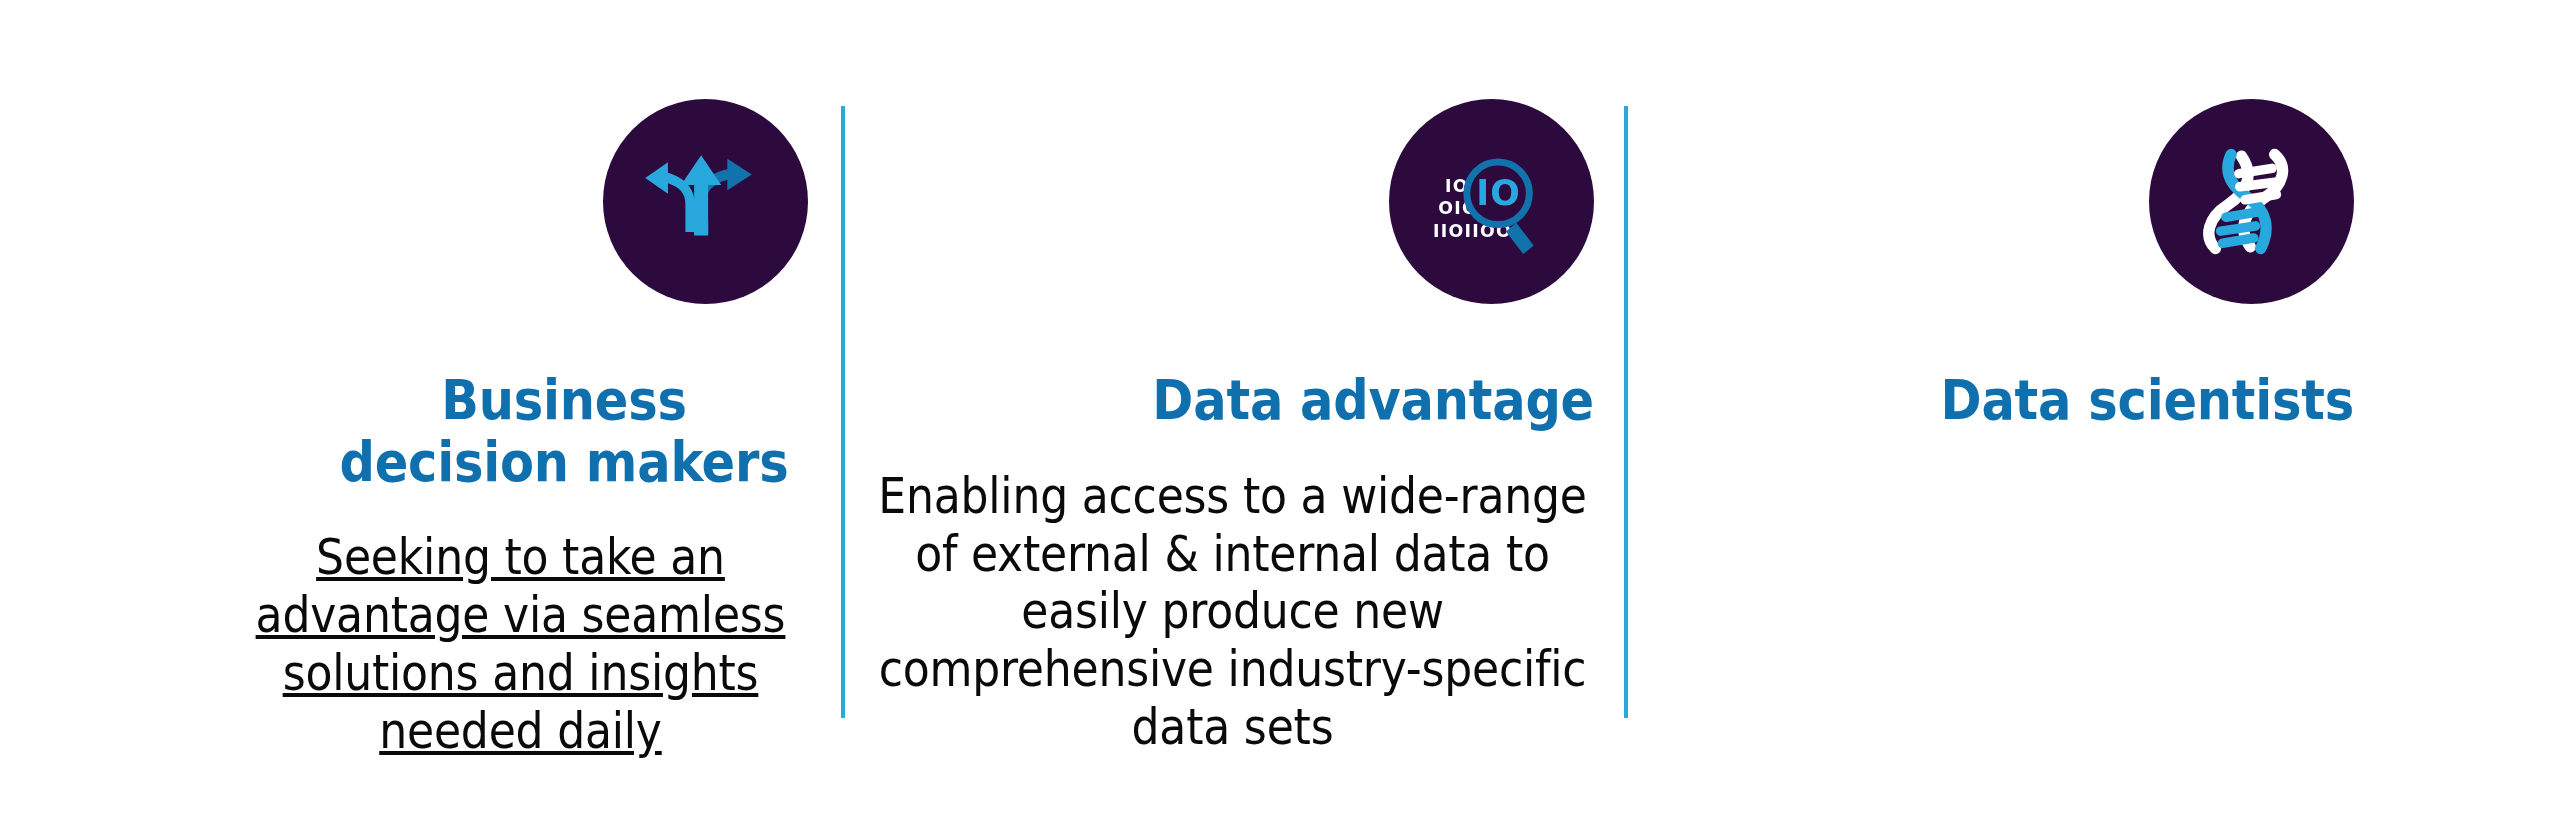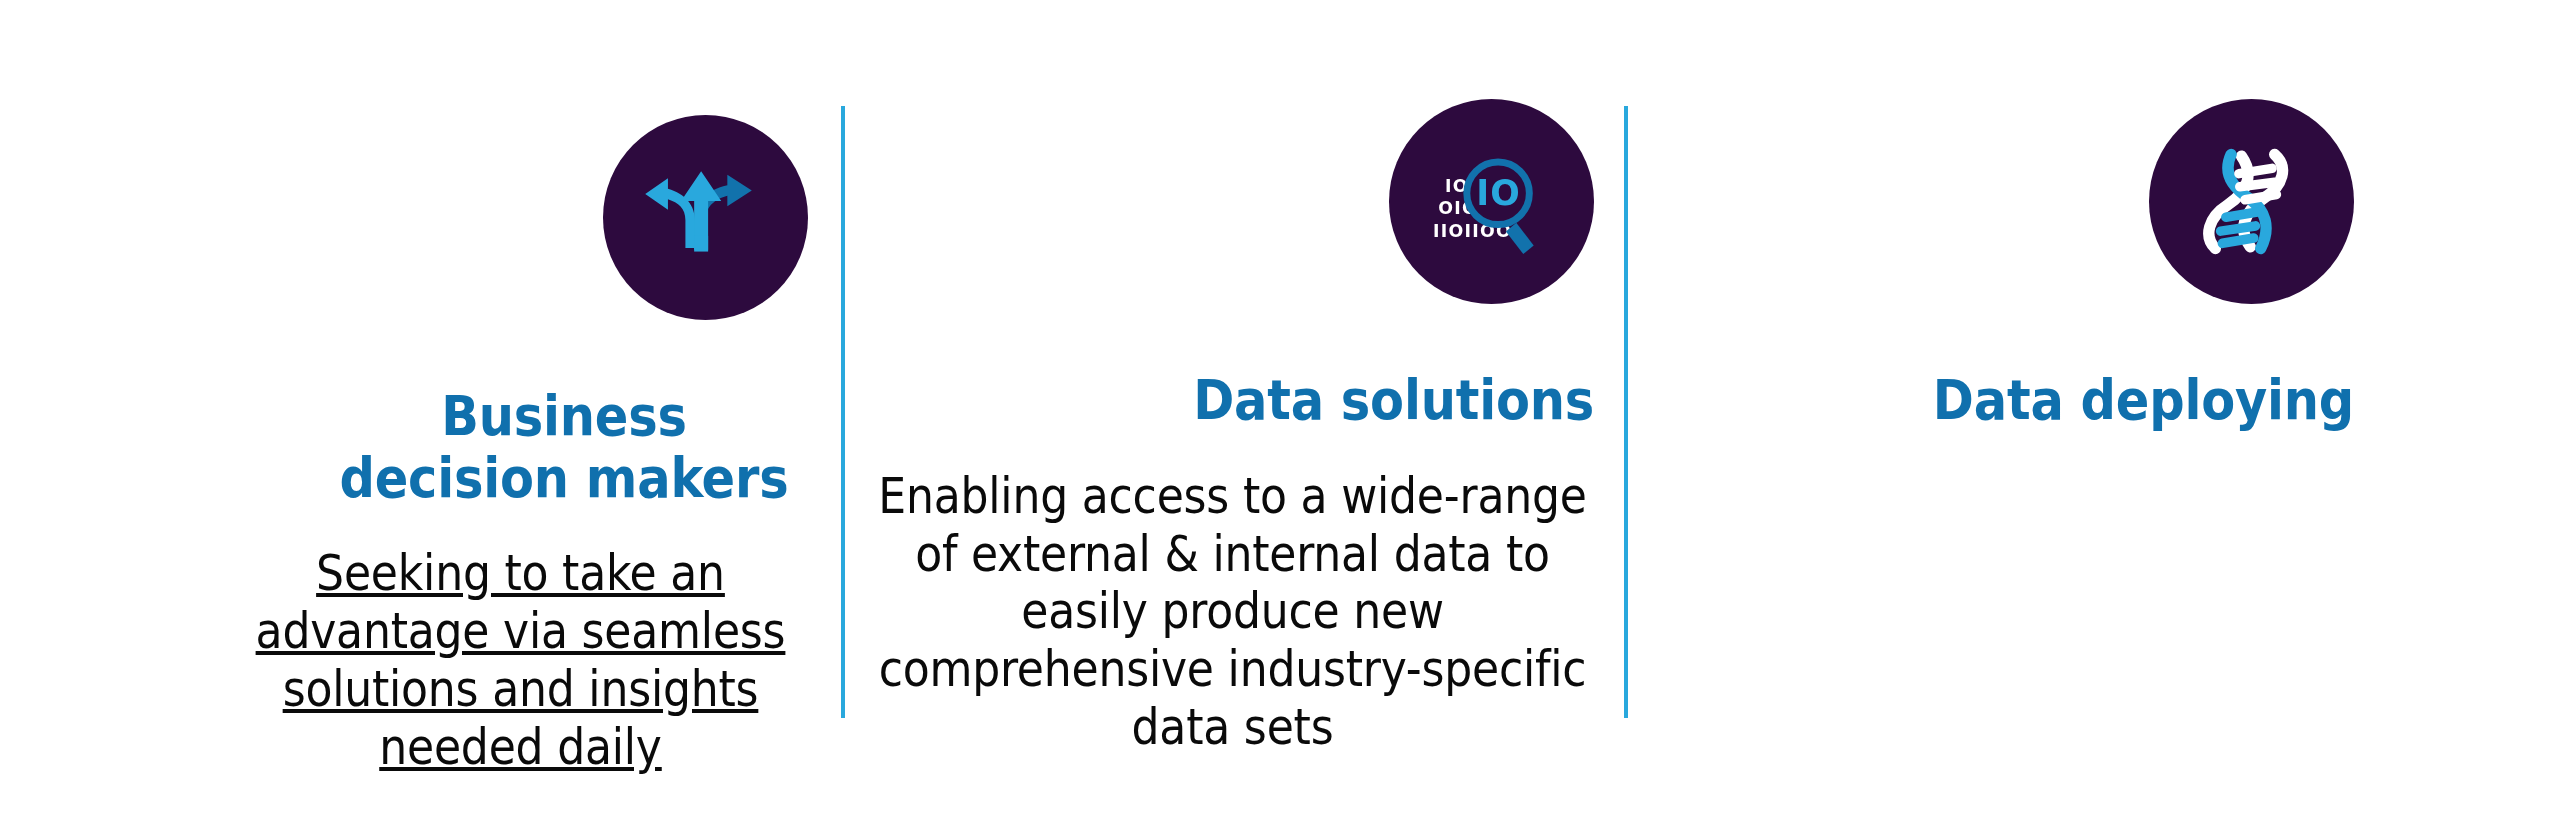--- a/index.html
+++ b/index.html
@@ -34,21 +34,21 @@
 
   
   .col {
     position: absolute;
     top: 0;
     display: flex;
     flex-direction: column;
     align-items: flex-end;
     gap: 24px;
   }
-  .col-1 { left: 216px;  width: 592px; margin-top: 16px; }
+  .col-1 { left: 216px;  width: 592px; }
   .col-2 { left: 871px; width: 723px; }
   .col-3 { left: 1658px; width: 696px; }
 
   
   .badge {
     margin-top: 99px;
     width: 205px;
     height: 205px;
     border-radius: 50%;
     background: #2D0A3E;
@@ -130,21 +130,21 @@
 
           <g fill="#29A8DD" font-family="DejaVu Sans, sans-serif" font-weight="700" font-size="40" letter-spacing="1">
             <text x="58" y="80">IO</text>
           </g>
 
           <circle cx="83" cy="66" r="36" fill="none" stroke="#1272AC" stroke-width="8"></circle>
         </svg>
       </span>
     </div>
 
-    <div class="heading">Data solutions</div>
+    <div class="heading">Data advantage</div>
 
     <div class="body-text">Enabling access to a wide-range of external &amp; internal data to easily produce new comprehensive industry-specific data sets</div>
   </div>
 
   <div class="col col-3">
 
     <div class="badge">
       <span>
         <svg width="122" height="129" viewBox="0 0 140 148" xmlns="http://www.w3.org/2000/svg" stroke-linecap="round" fill="none">
 
@@ -161,18 +161,18 @@
 
           <g stroke="#29A8DD" stroke-width="11">
             <line x1="40" y1="92" x2="76" y2="86"></line>
             <line x1="34" y1="108" x2="74" y2="102"></line>
             <line x1="36" y1="122" x2="72" y2="116"></line>
           </g>
         </svg>
       </span>
     </div>
 
-    <div class="heading">Data deploying</div>
+    <div class="heading">Data scientists</div>
 
   </div>
 
 </div>
 
 
 </body></html>

